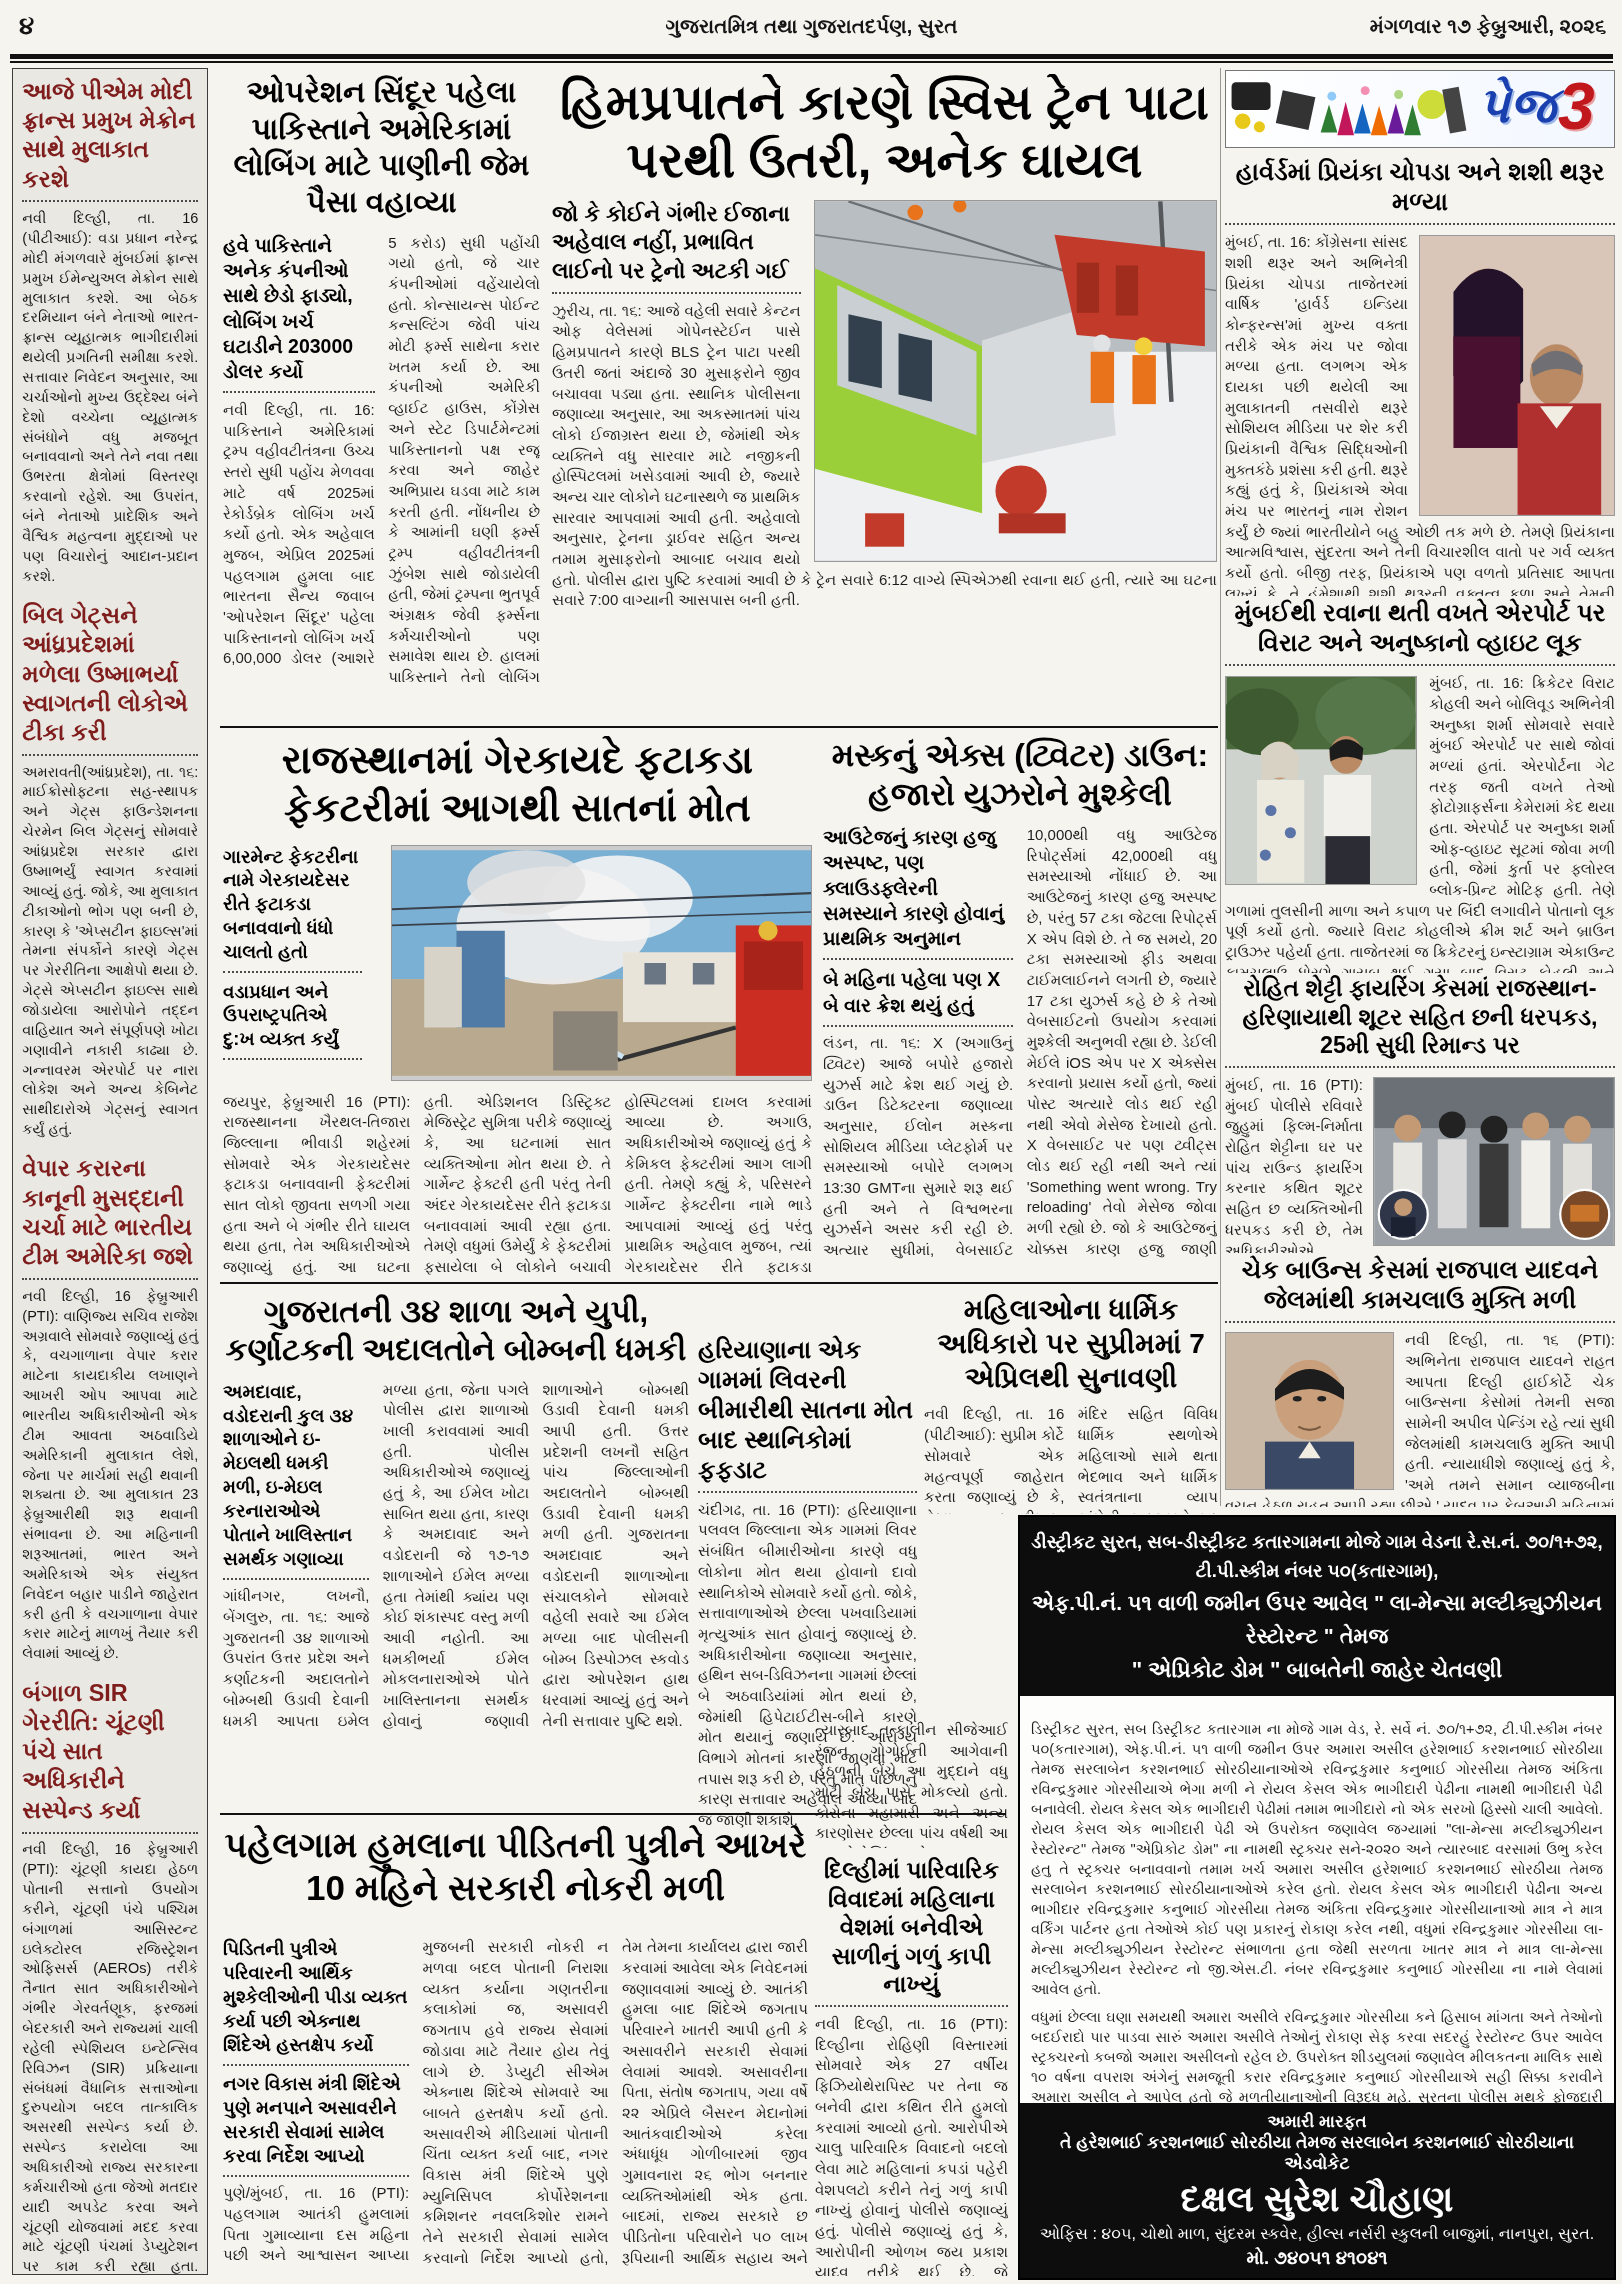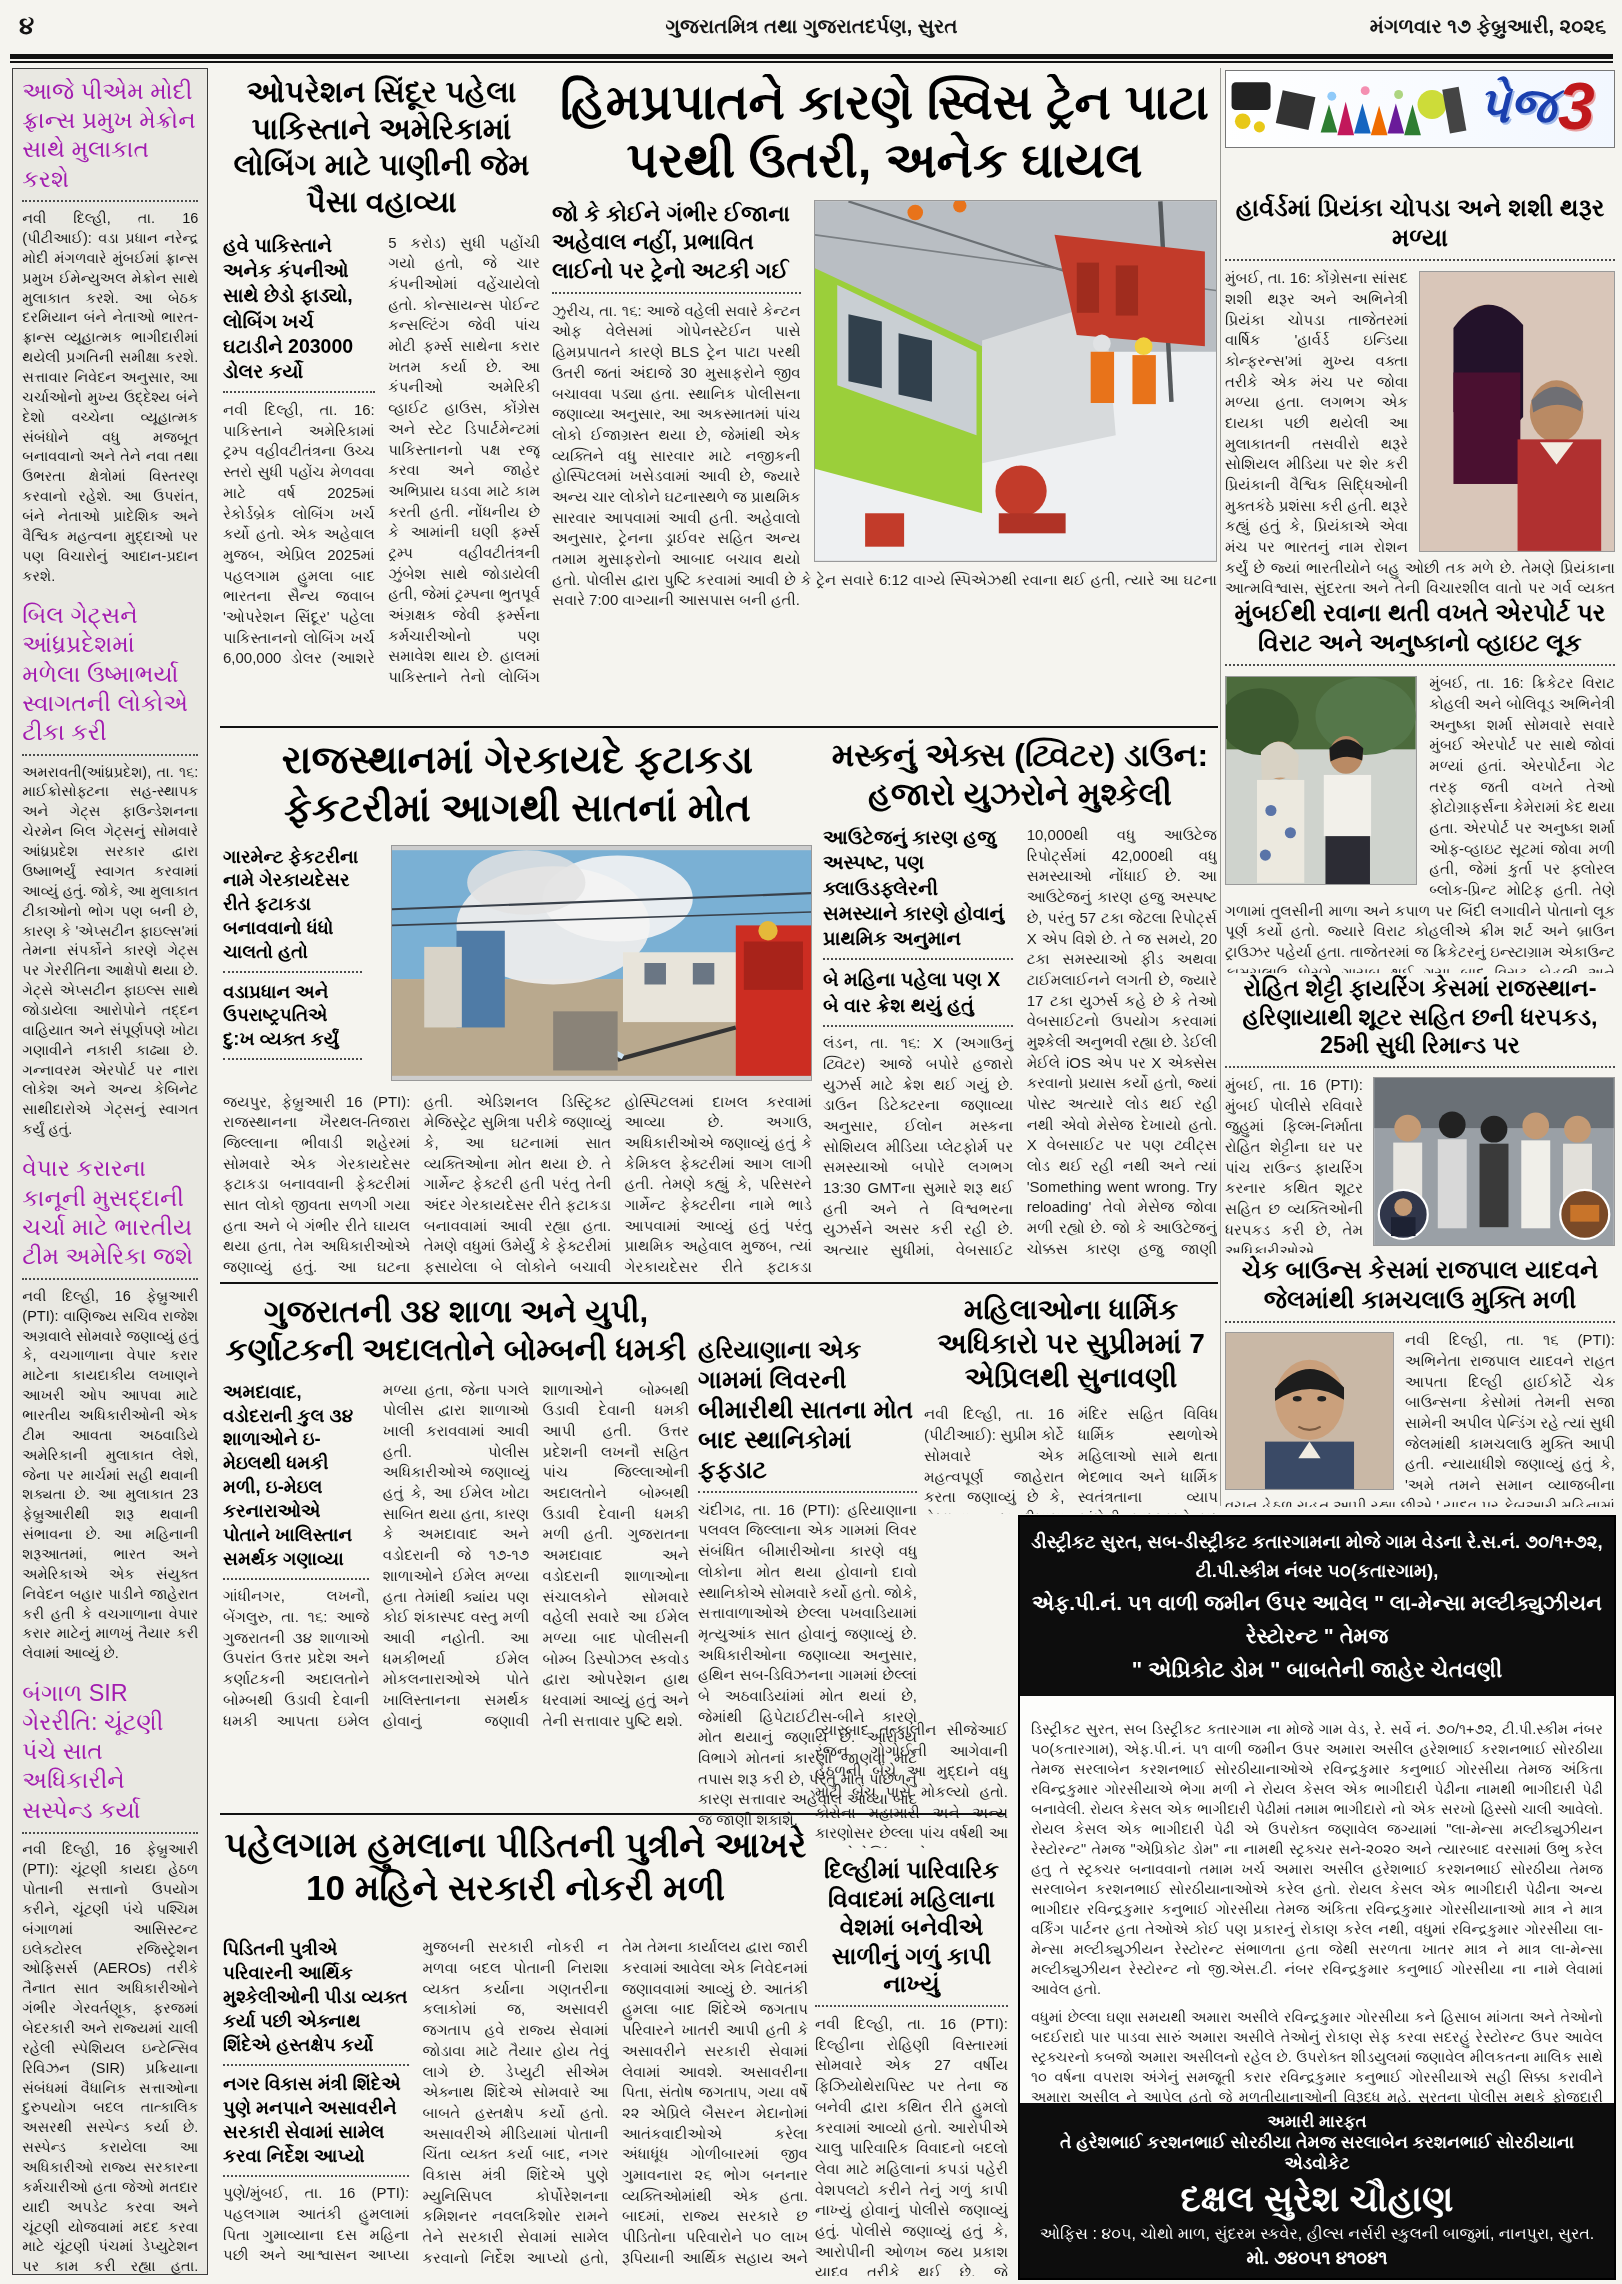--- a/index.html
+++ b/index.html
@@ -13,21 +13,21 @@
   .cols2{column-count:2;column-gap:13.4px;}
   .cols3{column-count:3;column-gap:13.4px;}
   .clip{overflow:hidden;}
   .vrule{position:absolute;width:1.1px;background:#9a9a94;}
   .hrule{position:absolute;background:#111;}
   
   .mast{font-size:20px;font-weight:bold;}
   
   #left-rail{left:12.3px;top:68px;width:196px;height:2207px;background:#e9e8e2;
              border:1.7px solid #3c3c3c;box-sizing:border-box;padding:7.8px 9px;overflow:hidden;}
-  .rail-title{font-weight:normal;font-size:23.4px;line-height:1.25;color:#a21caf;}
+  .rail-title{font-weight:bold;font-size:23.4px;line-height:1.25;color:#7f1d1d;}
   .rail-body{font-size:14.5px;line-height:1.37;text-align:justify;margin-bottom:14.5px;}
   
   .ph{display:block;background:#ccc;}
   
   #ad{left:1018px;top:1515px;width:598px;height:765px;background:#fdfdfb;
       border:2.2px solid #000;box-sizing:border-box;}
   .ad-black{background:#0d0d0d;color:#fff;text-align:center;}
   
   #p3banner{left:1225px;top:70px;width:390px;height:78px;background:linear-gradient(90deg,#fff,#f2f7ff);
             border:1.1px solid #777;box-sizing:border-box;overflow:hidden;}
@@ -216,21 +216,21 @@
       <circle cx="250" cy="35" r="8" fill="#f48fb1"></circle>
       <circle cx="310" cy="42" r="8" fill="#aed581"></circle>
       <circle cx="370" cy="60" r="26" fill="#cddc39"></circle>
       <rect x="395" y="30" width="30" height="80" fill="#444" transform="rotate(-10 410 70)"></rect>
     </svg>
     <span class="abs" style="left:252px;top:5.6px;font-size:49px;font-weight:bold;font-style:italic;color:#1a3fae;text-shadow:1.7px 1.7px 0 #9db6e8;">પેજ</span>
     <span class="abs" style="left:332px;top:-3.3px;font-size:66px;font-weight:bold;font-style:italic;color:#c0181c;text-shadow:1.7px 1.7px 0 #e8a2a3;">3</span>
   </div>
 
   <div class="abs clip" style="left:1225px;top:157px;width:390px;height:439px;">
-    <div class="hd" style="font-size:24.5px;margin-top:36px;">હાર્વર્ડમાં પ્રિયંકા ચોપડા અને શશી થરૂર મળ્યા</div>
+    <div class="hd" style="font-size:24.5px;">હાર્વર્ડમાં પ્રિયંકા ચોપડા અને શશી થરૂર મળ્યા</div>
     <hr class="dotrule">
     <div style="overflow:hidden;">
       <svg class="ph" style="float:right;width:194px;height:279px;margin:3.3px 0 4.5px 11px;border:0.6px solid #999;" viewBox="0 0 348 500">
         <rect width="348" height="500" fill="#e9ddc8"></rect>
         <rect width="348" height="500" fill="#6a2050" opacity="0.12"></rect>
         <ellipse cx="120" cy="120" rx="52" ry="62" fill="#caa07c"></ellipse>
         <path d="M60 100 Q120 20 185 95 L185 260 Q150 300 120 300 Q80 290 60 250 Z" fill="#23122a"></path>
         <rect x="60" y="180" width="120" height="200" fill="#4a1030"></rect>
         <ellipse cx="245" cy="250" rx="48" ry="56" fill="#b98a64"></ellipse>
         <path d="M200 230 Q245 180 292 232 L288 250 Q245 225 203 252 Z" fill="#6f6f74"></path>

